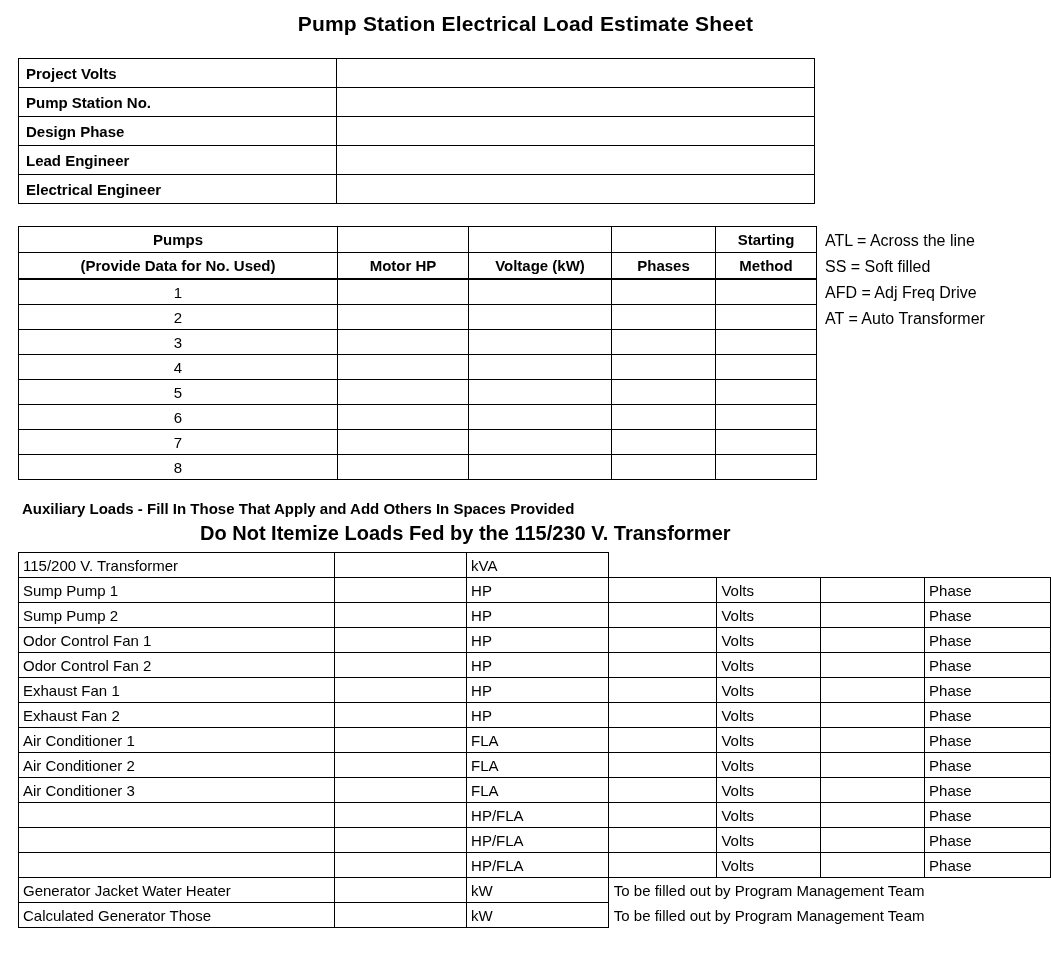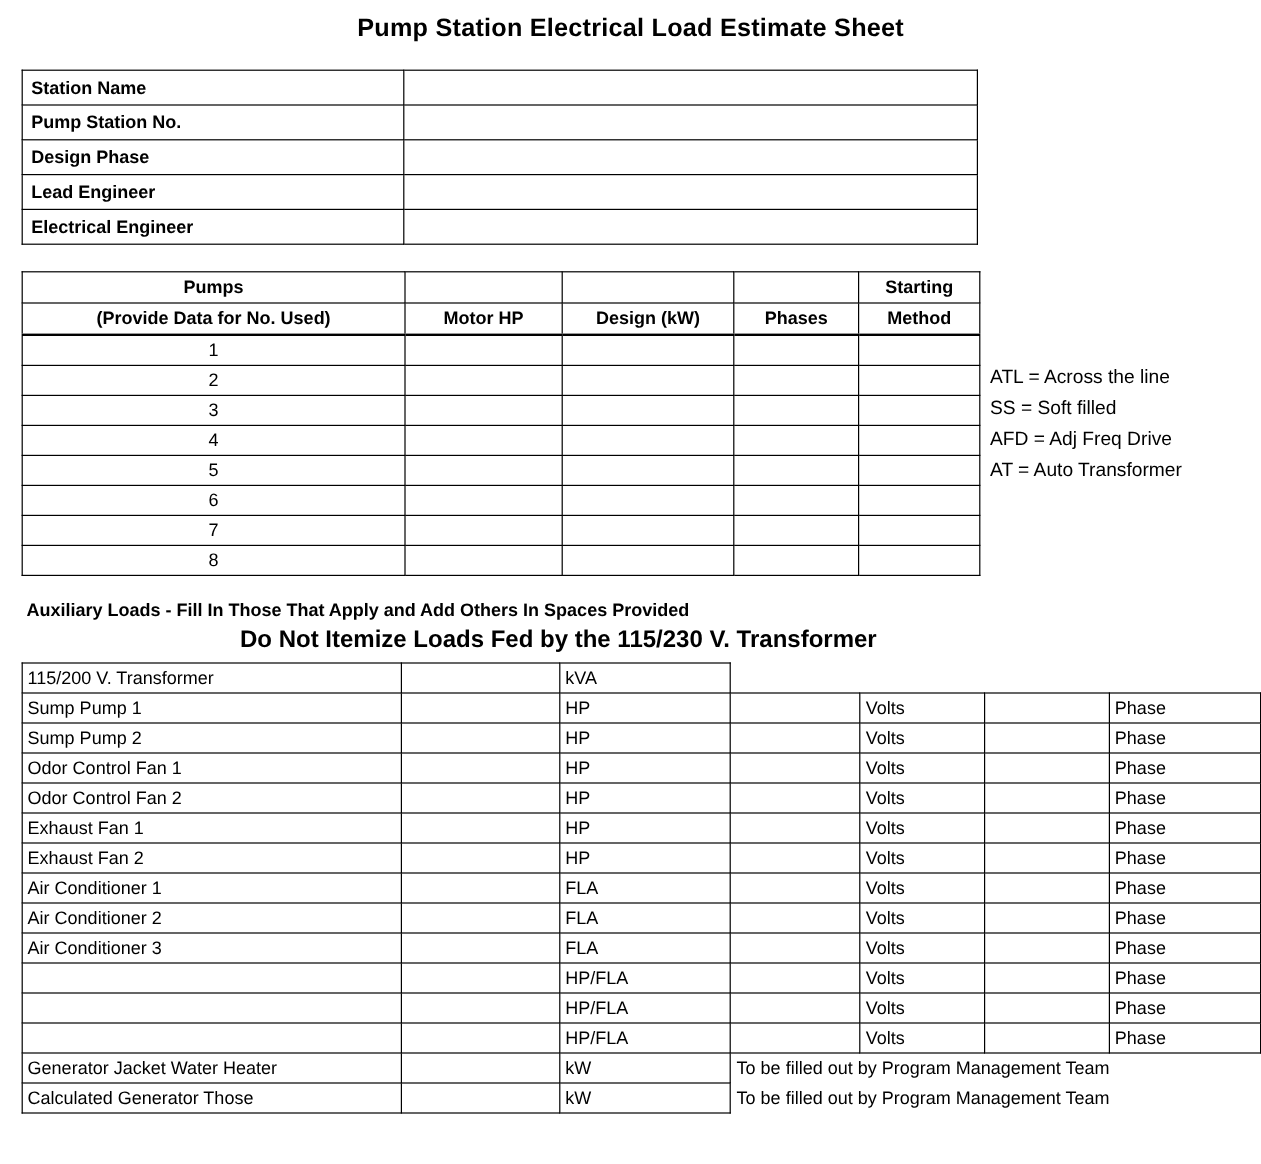--- a/index.html
+++ b/index.html
@@ -41,21 +41,21 @@
     vertical-align: middle;
   }
   .info-table td.label { width: 310px; }
   .info-table td.value { width: 470px; font-weight: normal; }
 
   
   .pump-wrap {
     margin-left: 18px;
     margin-top: 22px;
     display: flex;
-    align-items: center;
+    align-items: flex-start;
   }
   .pump-table {
     border-collapse: collapse;
     table-layout: fixed;
   }
   .pump-table td, .pump-table th {
     border: 1px solid #000000;
     font-size: 15px;
     vertical-align: middle;
     text-align: center;
@@ -125,21 +125,21 @@
   .aux-table td.note { border: none; padding-left: 5px; }
 </style>
 </head>
 <body>
 
 <h1 class="page-title">Pump Station Electrical Load Estimate Sheet</h1>
 
 <table class="info-table">
   <tbody>
     <tr>
-      <td class="label">Station Name</td>
+      <td class="label">Project Volts</td>
       <td class="value"></td>
     </tr>
     <tr>
       <td class="label">Pump Station No.</td>
       <td class="value"></td>
     </tr>
     <tr>
       <td class="label">Design Phase</td>
       <td class="value"></td>
     </tr>
@@ -160,21 +160,21 @@
       <tr>
         <th class="col-a">Pumps</th>
         <th class="col-b borderless-top"></th>
         <th class="col-c borderless-top"></th>
         <th class="col-d borderless-top"></th>
         <th class="col-e">Starting</th>
       </tr>
       <tr class="hdr2">
         <th>(Provide Data for No. Used)</th>
         <th>Motor HP</th>
-        <th>Design (kW)</th>
+        <th>Voltage (kW)</th>
         <th>Phases</th>
         <th>Method</th>
       </tr>
 
       <tr>
         <td class="datarow">1</td>
         <td class="datarow"></td>
         <td class="datarow"></td>
         <td class="datarow"></td>
         <td class="datarow"></td>

